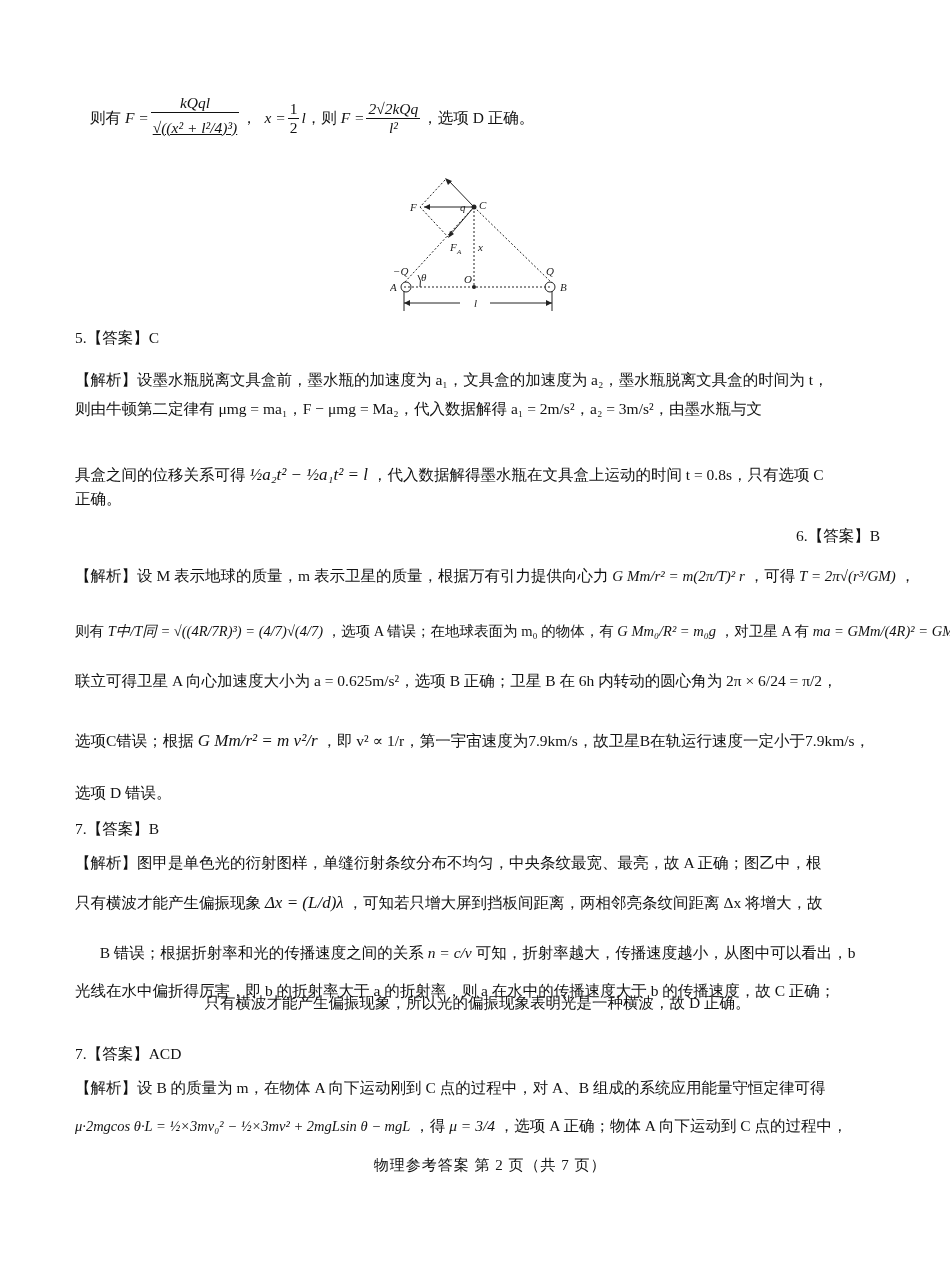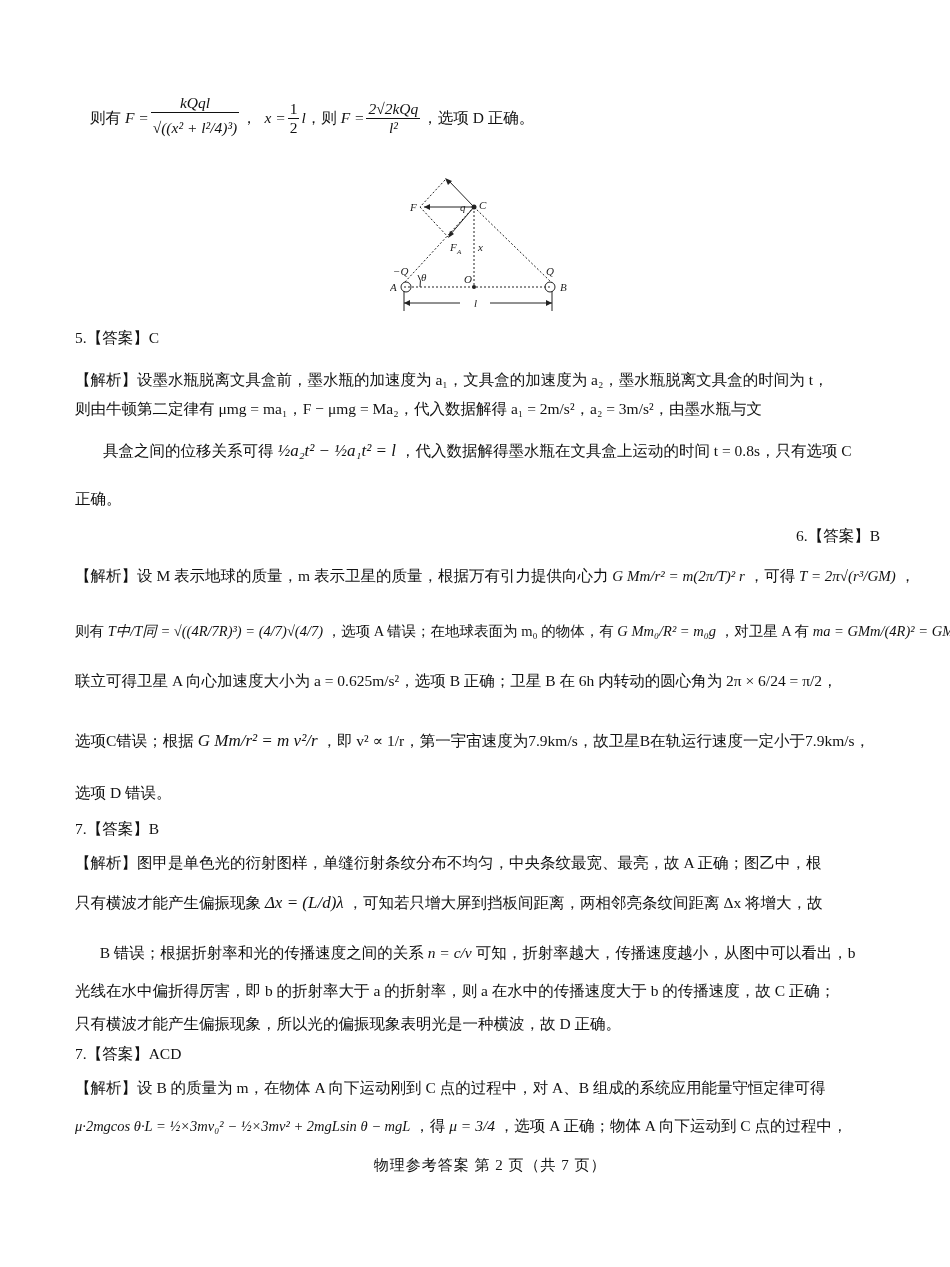--- a/index.html
+++ b/index.html
@@ -15,21 +15,21 @@
   .footer { position: absolute; top: 1156px; left: 0; right: 0; text-align: center; font-size: 15px; letter-spacing: 1px; padding-left: 40px; box-sizing: border-box; width: 700px; left: 120px; }
 </style>
 </head>
 <body>
 
 <div class="line" style="top:78px; left:90px; height:80px; display:flex; align-items:center;">
   <span>则有</span>
   &nbsp;<i>F =</i>
   <span class="frac" style="margin-top:-6px;">
     <span class="num"><i>kQql</i></span>
-    <span style="padding-top:6px;"><i>√((x² + l²/4)³)</i></span>
+    <span style="padding-top:6px;text-decoration:underline;"><i>√((x² + l²/4)³)</i></span>
   </span>
   <span>，</span>&nbsp;&nbsp;
   <i>x =</i>
   <span class="frac">
     <span class="num">1</span>
     <span>2</span>
   </span>
   <i>l</i>
   <span>，则</span>&nbsp;
   <i>F =</i>
@@ -88,21 +88,21 @@
       <text x="84" y="132">l</text>
     </g>
   </svg>
 </div>
 
 <div class="line" style="top:327px;">5.【答案】C</div>
 <div class="line" style="top:369px;">
   <span>【解析】</span><span>设墨水瓶脱离文具盒前，墨水瓶的加速度为 a₁，文具盒的加速度为 a₂，墨水瓶脱离文具盒的时间为 t，</span>
 </div>
 <div class="line" style="top:398px;">则由牛顿第二定律有 μmg = ma₁，F − μmg = Ma₂，代入数据解得 a₁ = 2m/s²，a₂ = 3m/s²，由墨水瓶与文</div>
-<div class="line" style="top:440px;margin-left:28px;">
+<div class="line" style="top:464px;">
   <span>具盒之间的位移关系可得</span>
   <i style="font-size:17px;">½a₂t² − ½a₁t² = l</i>
   <span>，代入数据解得墨水瓶在文具盒上运动的时间 t = 0.8s，只有选项 C</span>
 </div>
 <div class="line" style="top:488px;">正确。</div>
 
 <div class="line" style="top:525px;text-align:right;">6.【答案】B</div>
 <div class="line" style="top:565px;">
   <span>【解析】</span><span>设 M 表示地球的质量，m 表示卫星的质量，根据万有引力提供向心力</span>
   <i class="sm">G Mm/r² = m(2π/T)² r</i>
@@ -135,21 +135,21 @@
   <span>只有横波才能产生偏振现象</span>
   <i style="font-size:17px;">Δx = (L/d)λ</i>
   <span>，可知若只增大屏到挡板间距离，两相邻亮条纹间距离 Δx 将增大，故</span>
 </div>
 <div class="line" style="top:942px;text-align:center;">
   <span>B 错误；根据折射率和光的传播速度之间的关系</span>
   <i>n = c/v</i>
   <span>可知，折射率越大，传播速度越小，从图中可以看出，b</span>
 </div>
 <div class="line" style="top:980px;">光线在水中偏折得厉害，即 b 的折射率大于 a 的折射率，则 a 在水中的传播速度大于 b 的传播速度，故 C 正确；</div>
-<div class="line" style="top:1013px;">只有横波才能产生偏振现象，所以光的偏振现象表明光是一种横波，故 D 正确。</div>
+<div class="line" style="top:992px;text-align:center;">只有横波才能产生偏振现象，所以光的偏振现象表明光是一种横波，故 D 正确。</div>
 
 <div class="line" style="top:1043px;">7.【答案】ACD</div>
 <div class="line" style="top:1077px;">
   <span>【解析】</span><span>设 B 的质量为 m，在物体 A 向下运动刚到 C 点的过程中，对 A、B 组成的系统应用能量守恒定律可得</span>
 </div>
 <div class="line" style="top:1115px;">
   <i style="font-size:14.5px;">μ·2mgcos θ·L = ½×3mv₀² − ½×3mv² + 2mgLsin θ − mgL</i>
   <span>，得</span>
   <i>μ = 3/4</i>
   <span>，选项 A 正确；物体 A 向下运动到 C 点的过程中，</span>

